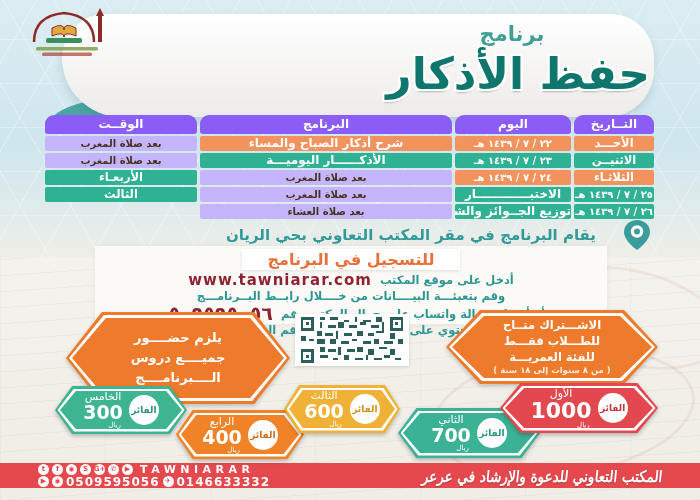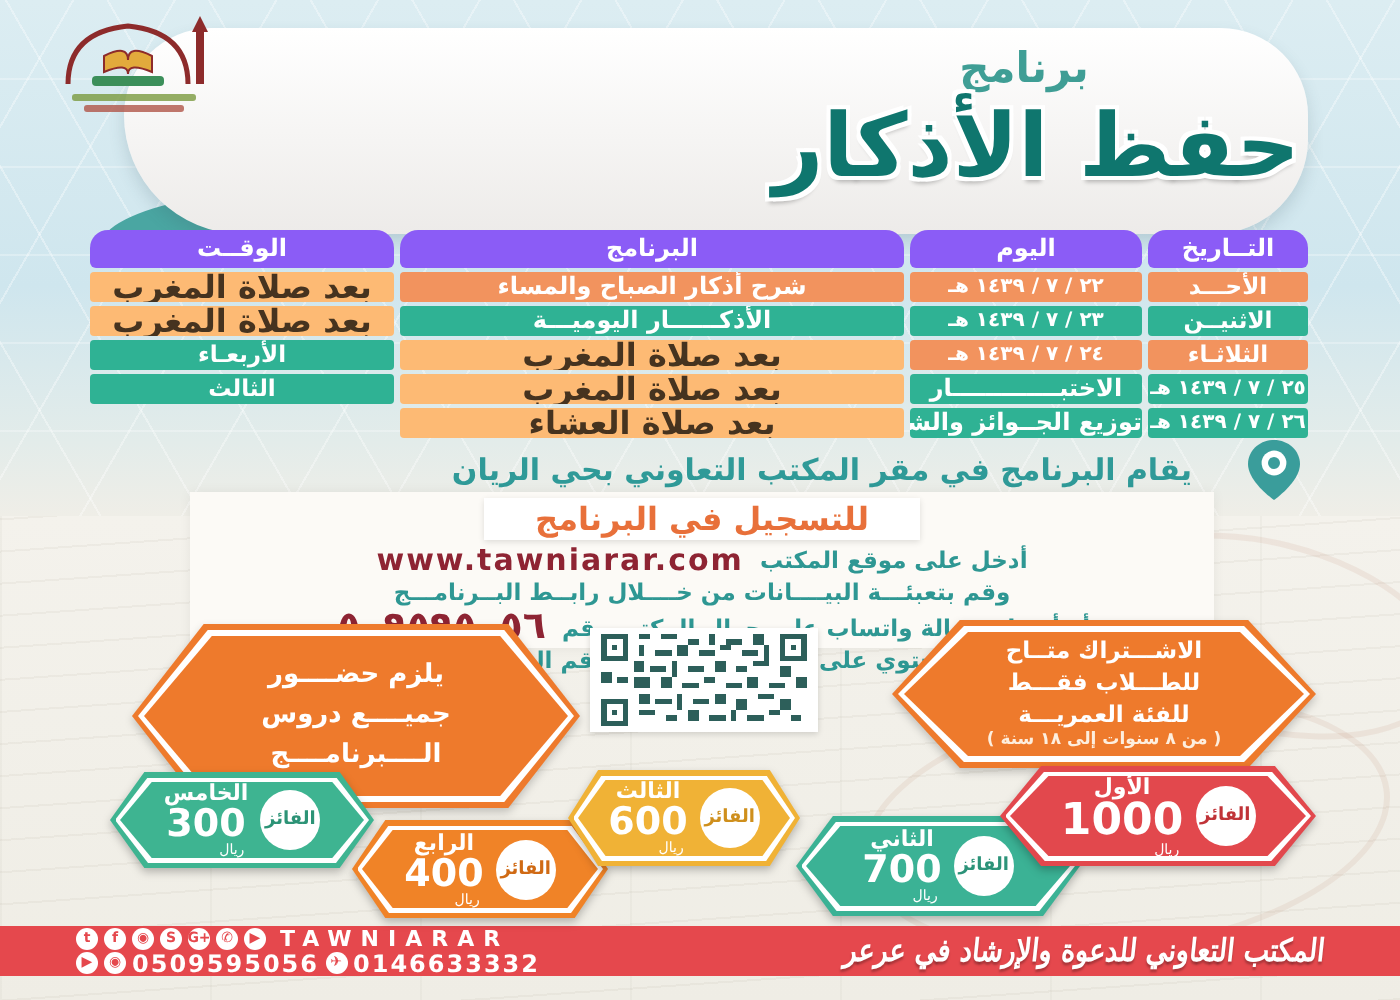--- a/index.html
+++ b/index.html
@@ -35,21 +35,21 @@
   
   .sched{position:absolute;left:45px;top:115px;width:609px;display:grid;
     grid-template-columns:80px 116px 252px 152px;gap:2px 3px;direction:rtl;}
   .hcell{background:#8b5cf6;color:#fff;font-size:12px;font-weight:bold;text-align:center;
     height:19px;line-height:19px;border-radius:9px 9px 3px 3px;}
   .cell{height:15px;line-height:15px;font-size:11px;font-weight:bold;text-align:center;
     color:#fff;border-radius:2px;white-space:nowrap;overflow:hidden;}
   .cell.day{font-size:11.5px;}
   .cell.date{font-size:10px;}
   .cell.prog{font-size:12px;}
-  .cell.time{background:#fdba74;color:#46331f;font-size:16px;}
+  .cell.time{background:#c4b5fd;color:#46331f;font-size:10px;}
   .row-orange{background:#f2935e;}
   .row-teal{background:#2fb294;}
   
   .venue{position:absolute;left:52px;right:50px;top:220px;display:flex;align-items:center;
     gap:28px;justify-content:flex-start;}
   .venue-text{color:#2f9a98;font-size:15px;font-weight:bold;}
   .pin{width:26px;height:30px;flex:0 0 auto;}
   
   .panel{position:absolute;left:95px;top:246px;width:512px;height:78px;
     background:#fcfaf6;box-shadow:0 0 6px rgba(0,0,0,.06);text-align:center;}
@@ -77,21 +77,21 @@
   .qr svg{width:100%;height:100%;}
   
   .prize{position:absolute;filter:drop-shadow(0 2px 2px rgba(0,0,0,.25));}
   .phex,.phex-mid,.phex-in{clip-path:polygon(0 50%,13% 0,87% 0,100% 50%,87% 100%,13% 100%);}
   .phex{position:relative;width:100%;height:100%;}
   .phex-mid{position:absolute;inset:2.5px;background:#fff;}
   .phex-in{position:absolute;inset:5px;display:flex;align-items:center;justify-content:center;gap:6px;}
   .pcircle{width:30px;height:30px;border-radius:50%;background:#fff;display:flex;
     align-items:center;justify-content:center;font-size:9px;font-weight:bold;flex:0 0 auto;}
   .pcol{display:flex;flex-direction:column;align-items:center;color:#fff;line-height:1;}
-  .pord{font-size:11px;font-weight:bold;margin-bottom:1px;}
+  .pord{font-size:11px;font-weight:normal;margin-bottom:1px;}
   .pamt{font-size:19px;font-weight:bold;}
   .prial{font-size:7px;align-self:flex-start;margin-right:2px;}
   .p1{left:500px;top:383px;width:158px;height:50px;z-index:6;}
   .p1 .phex,.p1 .phex-in{background:#e2484d;} .p1 .pcircle{color:#c03338;} .p1 .pamt{font-size:22px;}
   .p2{left:398px;top:408px;width:142px;height:50px;z-index:5;}
   .p2 .phex,.p2 .phex-in{background:#3bb295;} .p2 .pcircle{color:#2c9379;}
   .p3{left:284px;top:385px;width:116px;height:48px;z-index:4;}
   .p3 .phex,.p3 .phex-in{background:#f0b236;} .p3 .pcircle{color:#cf8f1c;}
   .p4{left:176px;top:410px;width:128px;height:49px;z-index:3;}
   .p4 .phex,.p4 .phex-in{background:#f08327;} .p4 .pcircle{color:#d06a14;}

